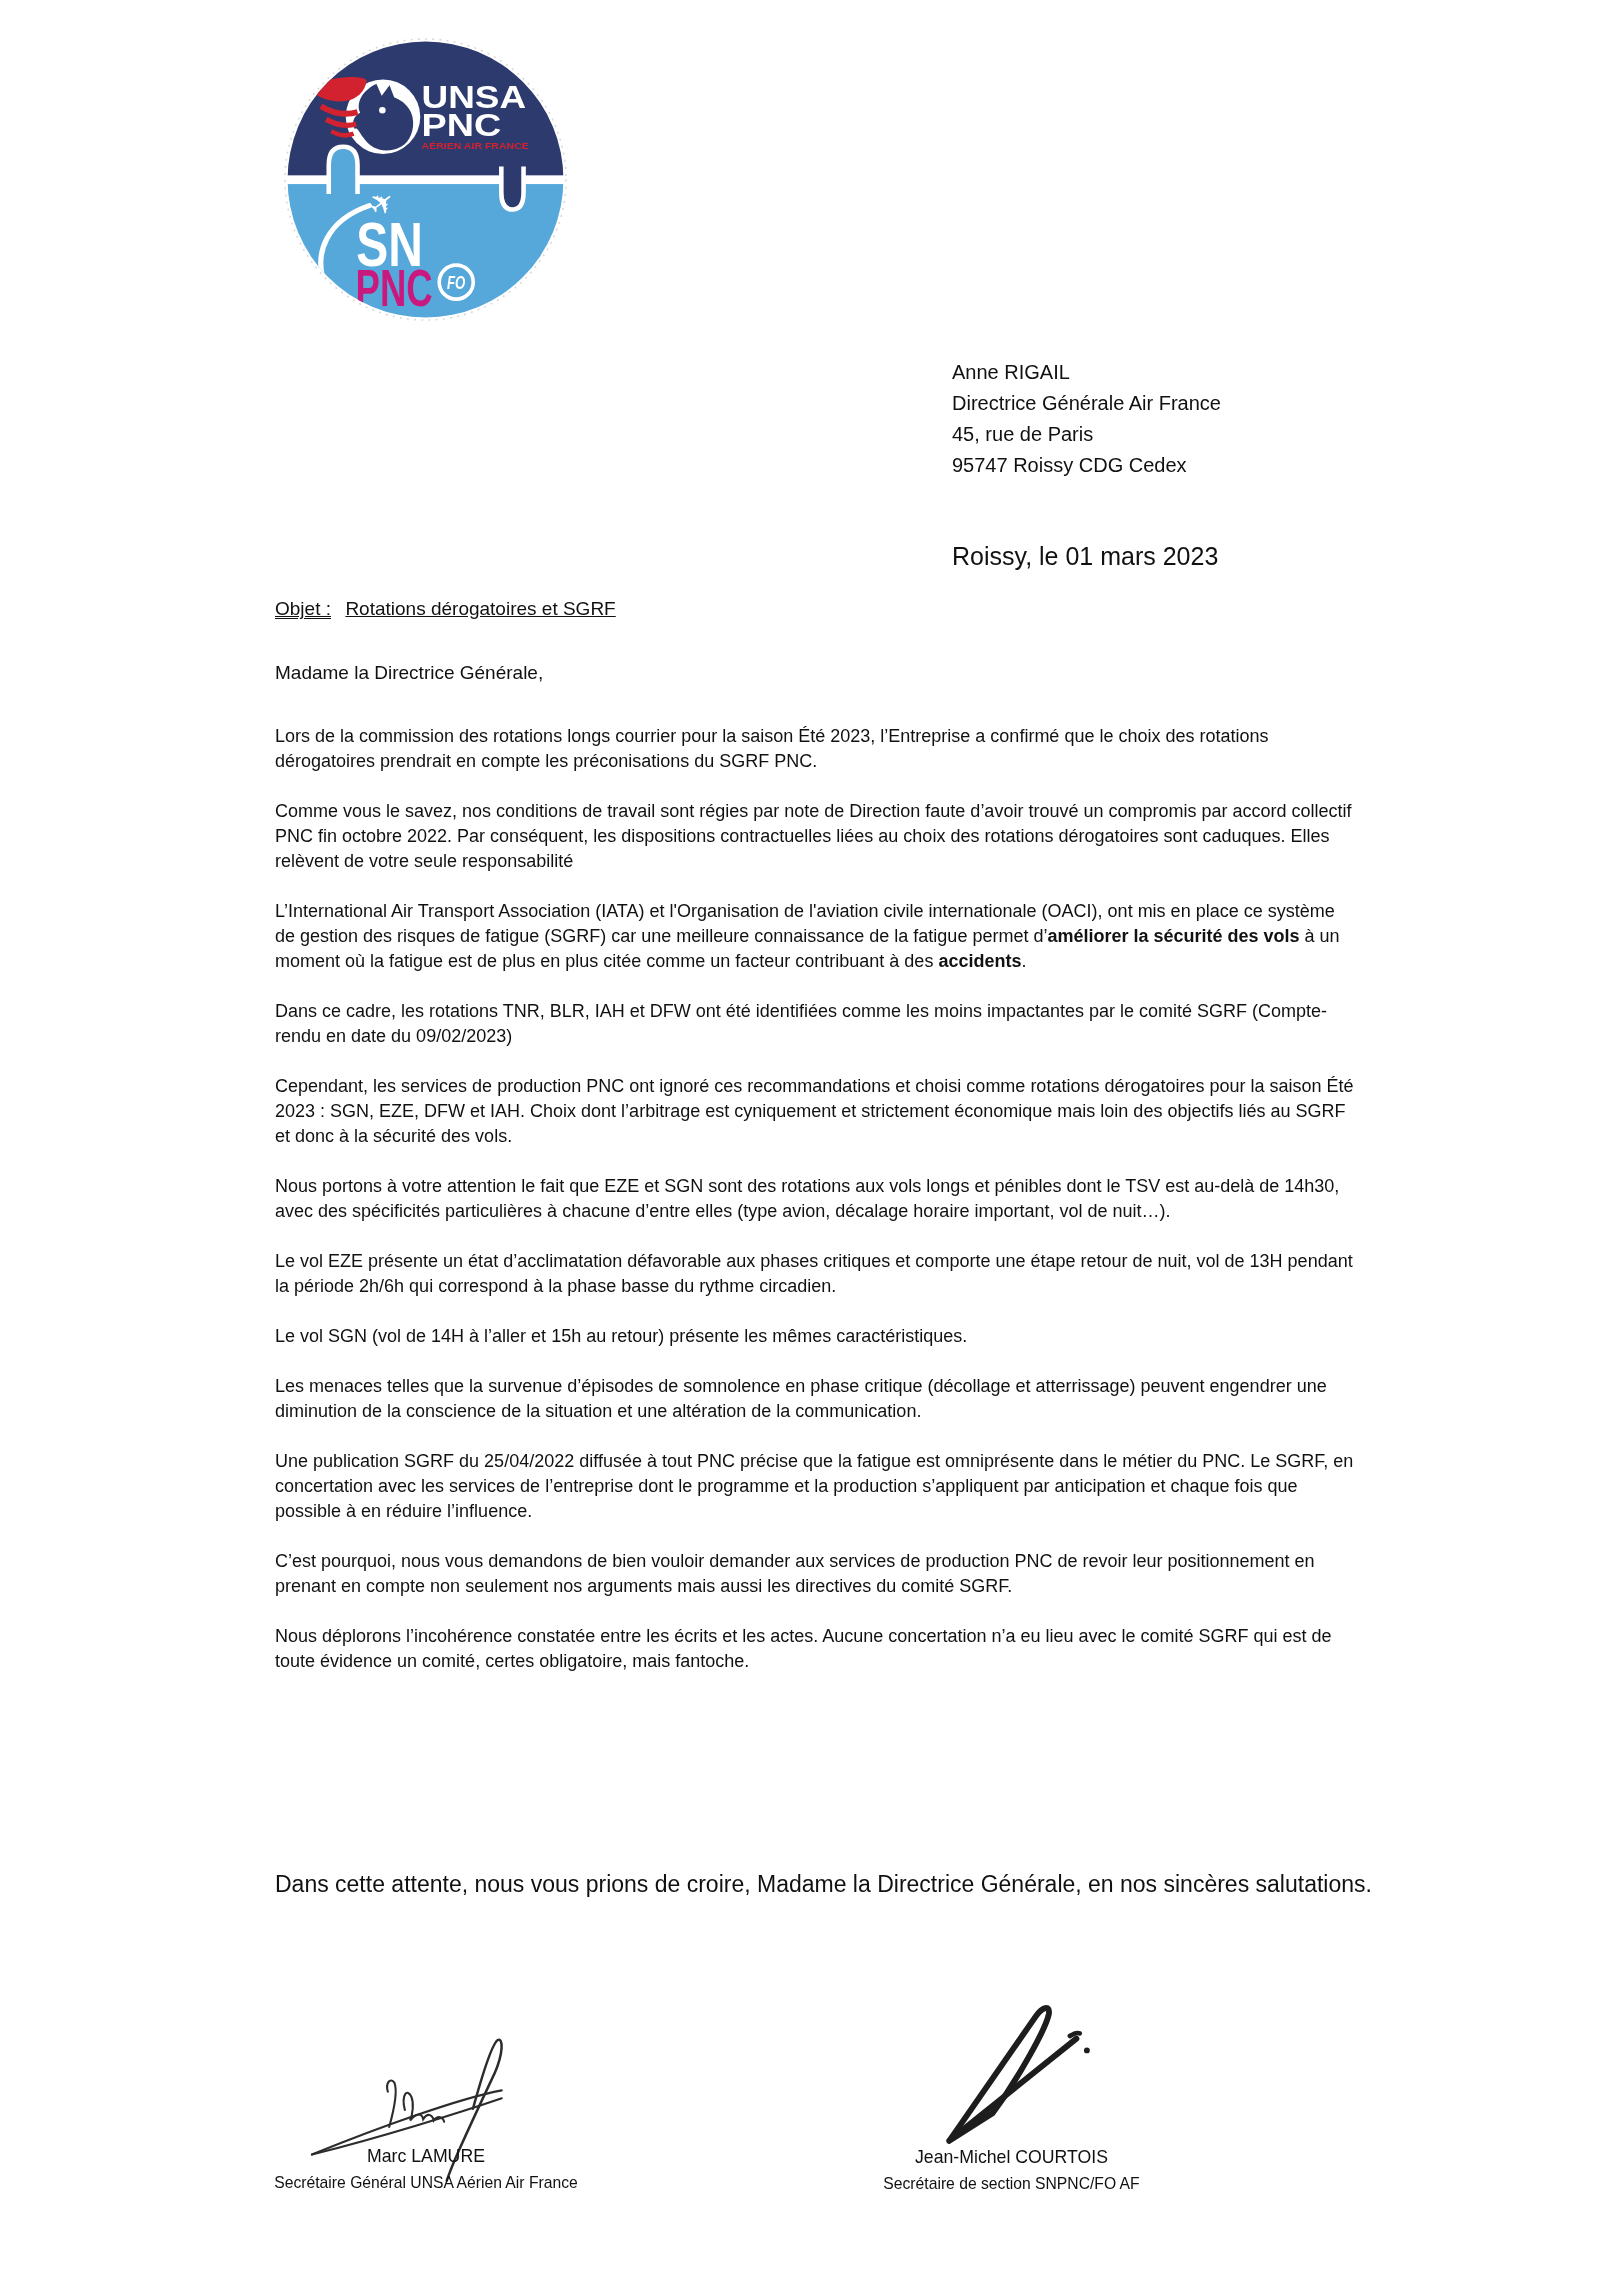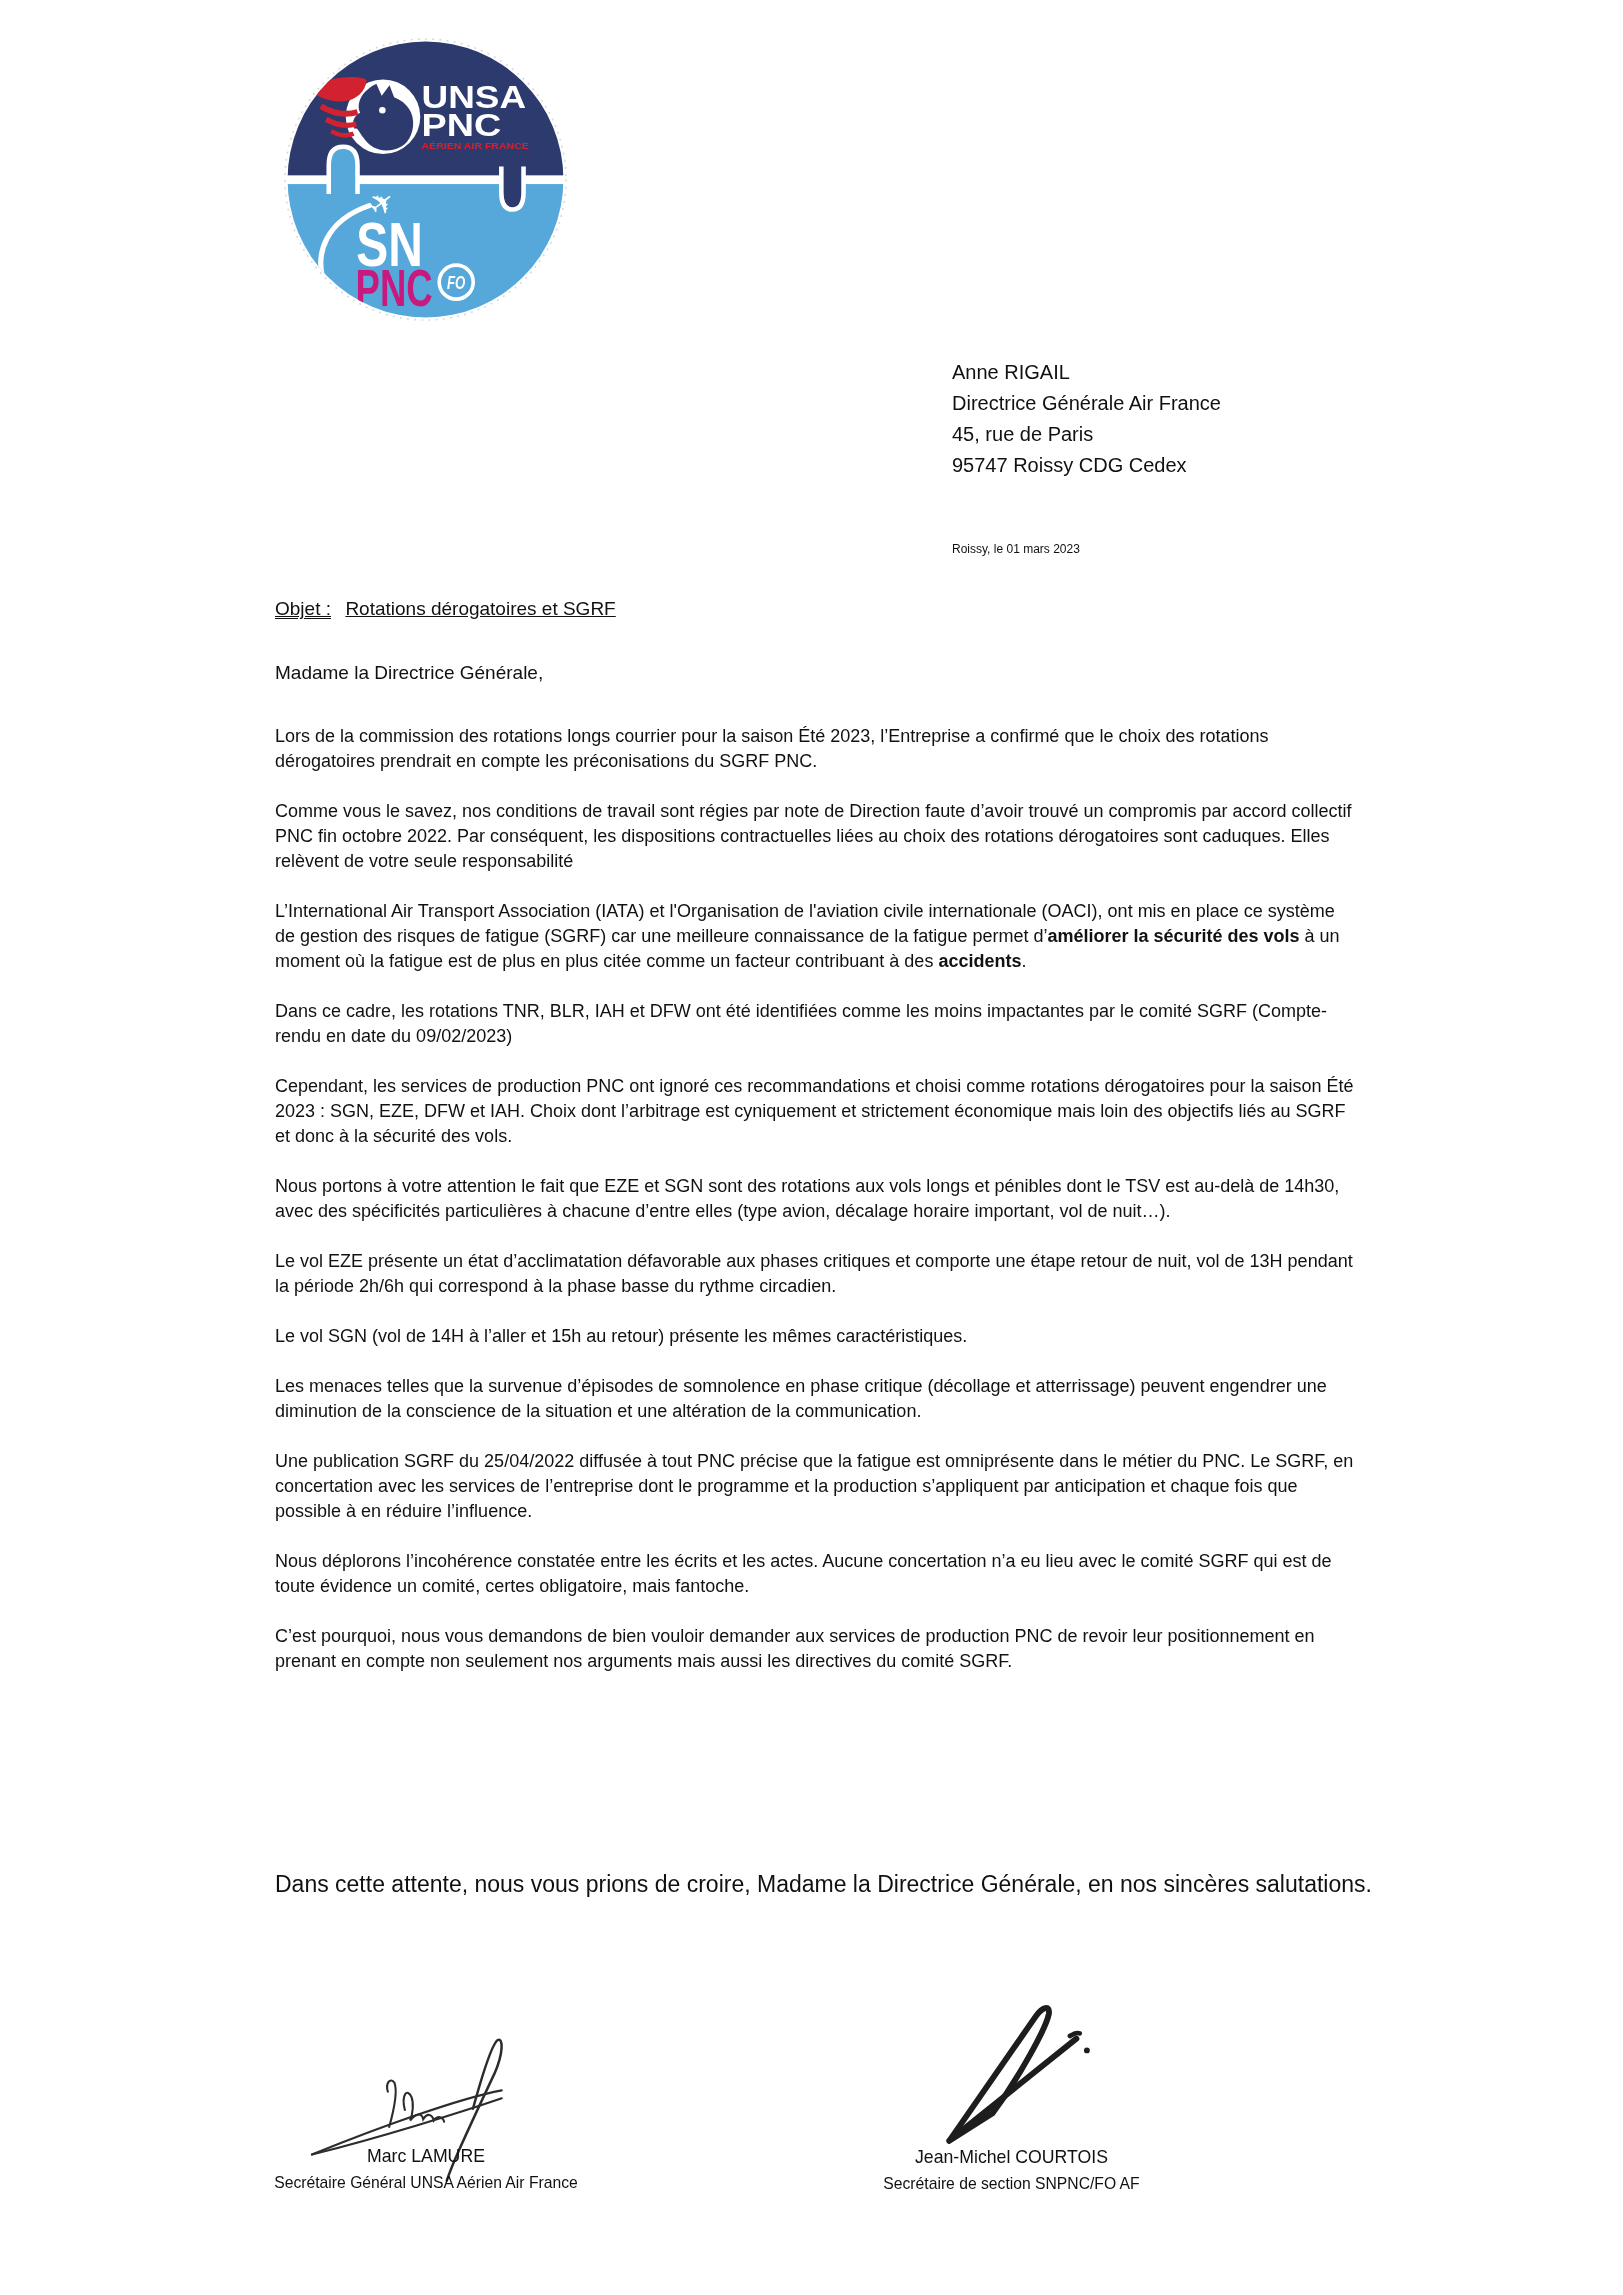--- a/index.html
+++ b/index.html
@@ -9,21 +9,21 @@
     background:#ffffff;
     font-family:"Liberation Sans", sans-serif;
     color:#1a1a1a;
     overflow:hidden;
     border-radius:27px;
   }
   
   .logo{position:absolute;left:283px;top:37px;width:285px;height:285px;}
   
   .recipient{position:absolute;left:952px;top:357px;font-size:20px;line-height:31px;color:#111;}
-  .dateline{position:absolute;left:952px;top:542px;font-size:12px;color:#111;}
+  .dateline{position:absolute;left:952px;top:542px;font-size:25px;color:#111;}
   
   .subject{position:absolute;left:275px;top:598px;font-size:19px;color:#111;text-decoration:underline;}
   .subject .lbl{text-decoration:underline;text-underline-offset:3.3px;}
   .subject .txt{margin-left:14.4px;}
   .salutation{position:absolute;left:275px;top:662px;font-size:19px;color:#111;}
   
   .body{position:absolute;left:275px;top:724px;width:1083px;font-size:18px;line-height:25px;color:#111;text-align:left;}
   .body p.para{margin:0 0 25px 0;padding:0;}
   .body span.b{font-weight:bold;}
   .closing{position:absolute;left:275px;top:1871px;width:1100px;font-size:23px;color:#111;}
@@ -114,22 +114,22 @@
       <p class="para"><span>Lors de la commission des rotations longs courrier pour la saison Été 2023, l’Entreprise a confirmé que le choix des rotations dérogatoires prendrait en compte les préconisations du SGRF PNC.</span></p>
       <p class="para"><span>Comme vous le savez, nos conditions de travail sont régies par note de Direction faute d’avoir trouvé un compromis par accord collectif PNC fin octobre 2022. Par conséquent, les dispositions contractuelles liées au choix des rotations dérogatoires sont caduques. Elles relèvent de votre seule responsabilité</span></p>
       <p class="para"><span>L’International Air Transport Association (IATA) et l'Organisation de l'aviation civile internationale (OACI), ont mis en place ce système de gestion des risques de fatigue (SGRF) car une meilleure connaissance de la fatigue permet d’</span><span class="b">améliorer la sécurité des vols</span><span> à un moment où la fatigue est de plus en plus citée comme un facteur contribuant à des </span><span class="b">accidents</span><span>.</span></p>
       <p class="para"><span>Dans ce cadre, les rotations TNR, BLR, IAH et DFW ont été identifiées comme les moins impactantes par le comité SGRF (Compte-rendu en date du 09/02/2023)</span></p>
       <p class="para"><span>Cependant, les services de production PNC ont ignoré ces recommandations et choisi comme rotations dérogatoires pour la saison Été 2023 : SGN, EZE, DFW et IAH. Choix dont l’arbitrage est cyniquement et strictement économique mais loin des objectifs liés au SGRF et donc à la sécurité des vols.</span></p>
       <p class="para"><span>Nous portons à votre attention le fait que EZE et SGN sont des rotations aux vols longs et pénibles dont le TSV est au-delà de 14h30, avec des spécificités particulières à chacune d’entre elles (type avion, décalage horaire important, vol de nuit…).</span></p>
       <p class="para"><span>Le vol EZE présente un état d’acclimatation défavorable aux phases critiques et comporte une étape retour de nuit, vol de 13H pendant la période 2h/6h qui correspond à la phase basse du rythme circadien.</span></p>
       <p class="para"><span>Le vol SGN (vol de 14H à l’aller et 15h au retour) présente les mêmes caractéristiques.</span></p>
       <p class="para"><span>Les menaces telles que la survenue d’épisodes de somnolence en phase critique (décollage et atterrissage) peuvent engendrer une diminution de la conscience de la situation et une altération de la communication.</span></p>
       <p class="para"><span>Une publication SGRF du 25/04/2022 diffusée à tout PNC précise que la fatigue est omniprésente dans le métier du PNC. Le SGRF, en concertation avec les services de l’entreprise dont le programme et la production s’appliquent par anticipation et chaque fois que possible à en réduire l’influence.</span></p>
+      <p class="para"><span>C’est pourquoi, nous vous demandons de bien vouloir demander aux services de production PNC de revoir leur positionnement en prenant en compte non seulement nos arguments mais aussi les directives du comité SGRF.</span></p>
       <p class="para"><span>Nous déplorons l’incohérence constatée entre les écrits et les actes. Aucune concertation n’a eu lieu avec le comité SGRF qui est de toute évidence un comité, certes obligatoire, mais fantoche.</span></p>
-      <p class="para"><span>C’est pourquoi, nous vous demandons de bien vouloir demander aux services de production PNC de revoir leur positionnement en prenant en compte non seulement nos arguments mais aussi les directives du comité SGRF.</span></p>
     </div>
 
   <div class="closing">Dans cette attente, nous vous prions de croire, Madame la Directrice Générale, en nos sincères salutations.</div>
 
   <div class="sig-block sig-left">
     <svg class="sig-svg-left" width="216" height="164" viewBox="0 0 330 250">
       <g fill="none" stroke="#2c2c2c" stroke-width="3.2" stroke-linecap="round">
         <path d="M 6 190 C 110 148 232 104 296 92"></path>
         <path d="M 6 190 C 110 164 232 126 296 104"></path>
         <path d="M 122 94 C 118 80 126 72 132 80 C 136 90 134 112 124 148"></path>

